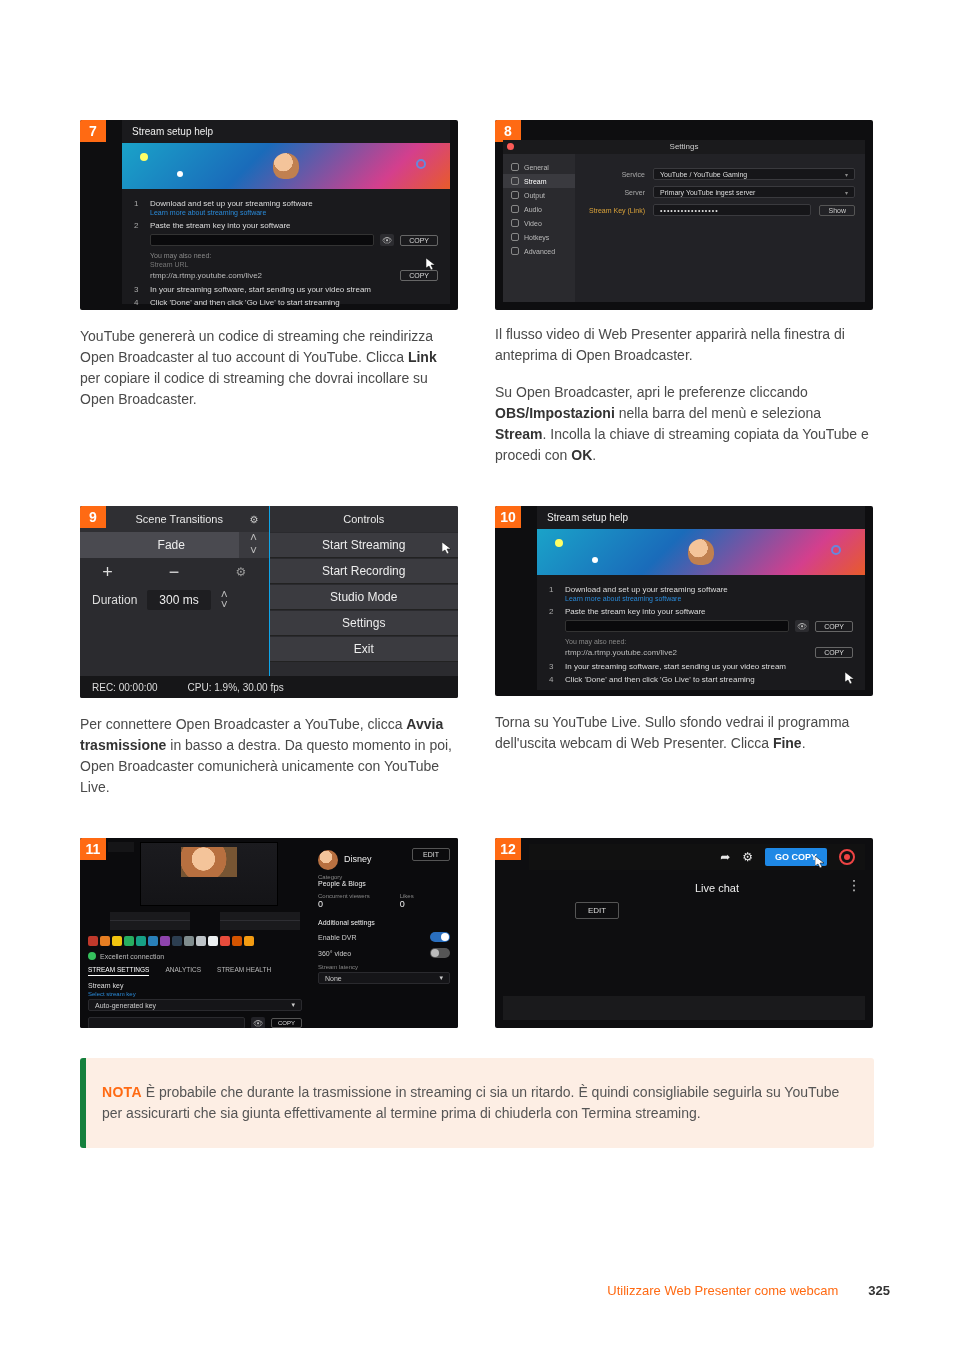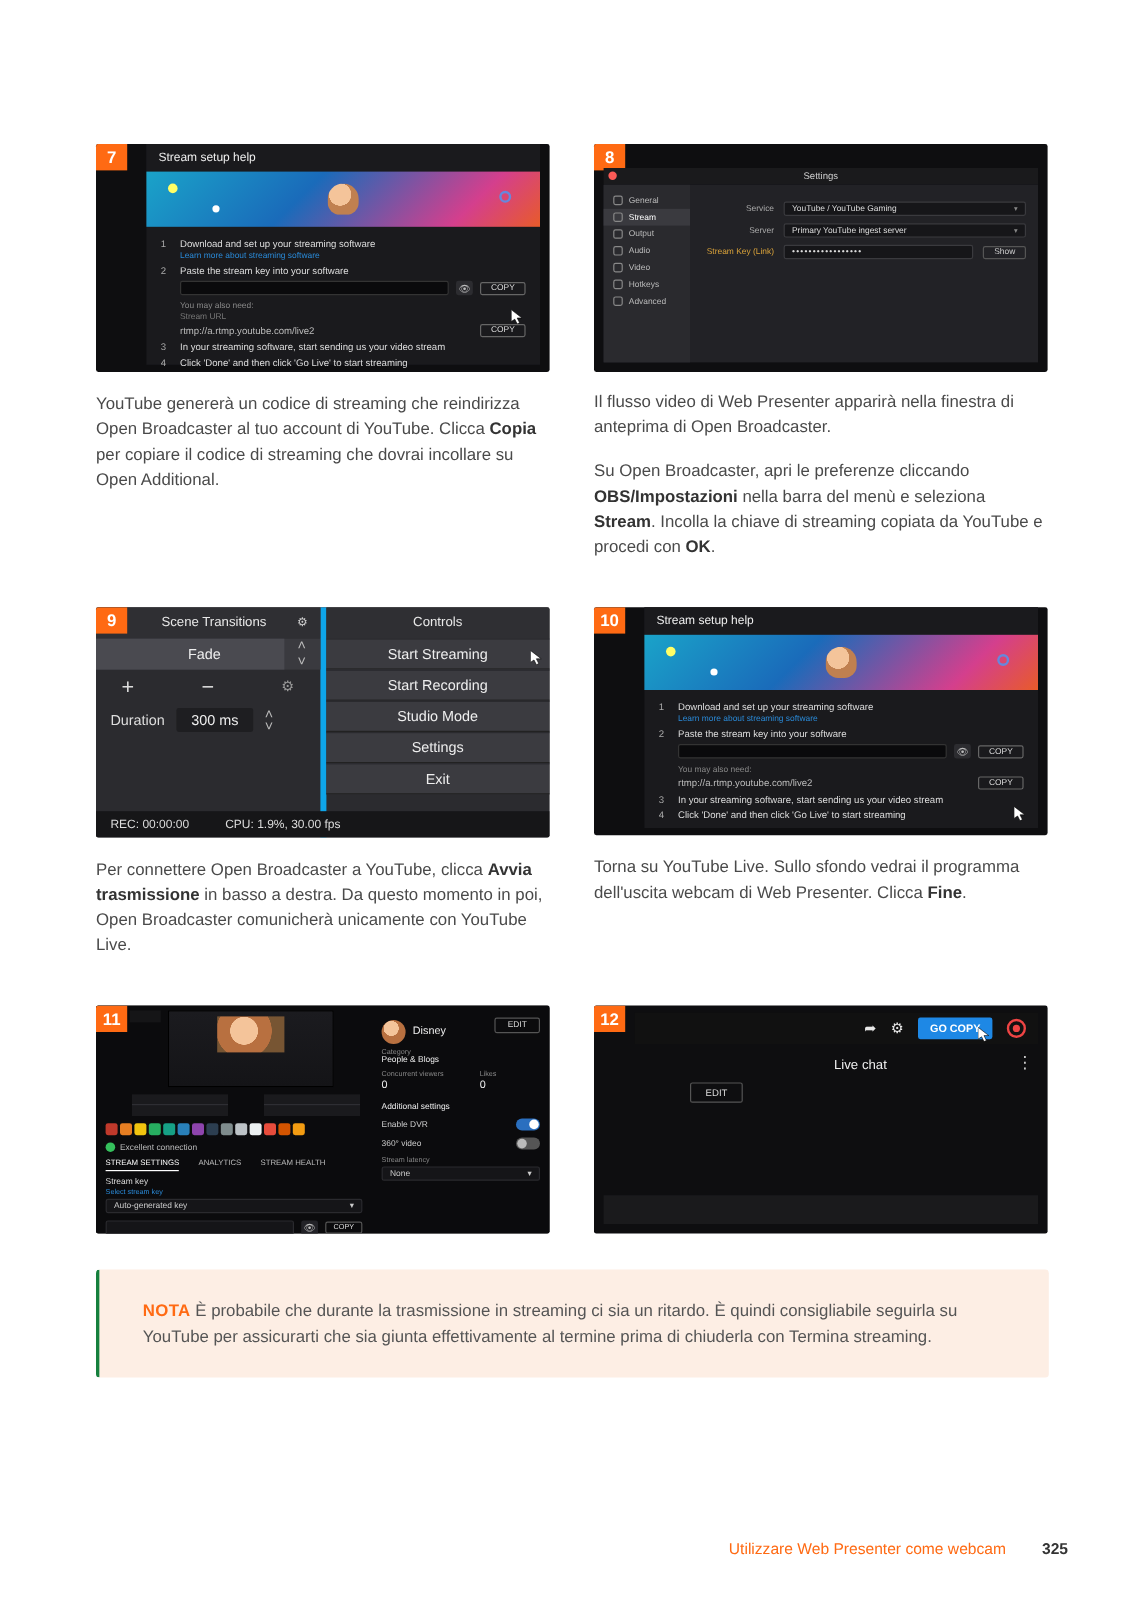--- a/index.html
+++ b/index.html
@@ -90,21 +90,21 @@
   .obs8 .main { flex:1; padding:8px 10px;}
   .obs8 .frow { display:flex; align-items:center; gap:8px; margin:6px 0; font-size:7px;}
   .obs8 .flabel { width:60px; text-align:right; color:#aaa;}
   .obs8 .fsel { flex:1; height:12px; background:#161619; border:1px solid #3a3a3e; border-radius:2px; padding:0 6px; display:flex; align-items:center; justify-content:space-between; color:#ddd;}
   .obs8 .chev { color:#888; font-size:6px;}
   .obs8 .showbtn { border:1px solid #555; padding:1px 8px; color:#ccc; border-radius:2px; font-size:7px;}
   
   .fig9 { width:378px; height:192px; background:#2b2b2f; color:#e5e5e5; font-size:12px; position:relative; overflow:hidden; border-radius:2px;}
   .fig9 .cols { display:flex; height:100%; padding-top:0;}
   .fig9 .col { flex:1; display:flex; flex-direction:column;}
-  .fig9 .colL { border-right:5px solid #0ea5e9;}
+  .fig9 .colL { border-right:1px solid #0ea5e9;}
   .fig9 .hdr { height:26px; background:#2f2f33; display:flex; align-items:center; justify-content:center; font-size:11px; color:#e8e8e8; position:relative;}
   .fig9 .hdr .gear { position:absolute; right:10px; color:#ccc; font-size:10px;}
   .fig9 .hdr .hdrlabel { margin-left:10px;}
   .fig9 .tabrow { height:26px; background:#3a3a3f; display:flex; align-items:center; }
   .fig9 .tab { flex:1; text-align:center; background:#4a4a50; height:100%; line-height:26px; font-size:12px; color:#eee;padding-left:24px;}
   .fig9 .tabupdn { width:30px; text-align:center; color:#bbb; font-size:12px; line-height:13px;}
   .fig9 .addrow { height:28px; display:flex; align-items:center; justify-content:center; gap:56px; color:#ddd;}
   .fig9 .addrow .plus,.fig9 .addrow .minus{font-size:18px; color:#ddd; font-weight:300;}
   .fig9 .addrow .gear2{font-size:12px;color:#999;}
   .fig9 .dur { height:28px; display:flex; align-items:center; gap:10px; padding:0 12px;}
@@ -160,22 +160,22 @@
   .fig12 .chatlabel { position:absolute; top:44px; left:200px; color:#eee; font-size:11px;}
   .fig12 .vert { position:absolute; top:44px; right:12px; color:#ccc; font-size:14px; letter-spacing:0; line-height:6px;}
   .fig12 .editbtn { position:absolute; top:64px; left:80px; border:1px solid #555; color:#ddd; font-size:8px; padding:3px 12px; border-radius:2px;}
   .fig12 .botbar { position:absolute; bottom:8px; left:8px; right:8px; height:24px; background:#1a1a1c;}
   .fig12 .curs12 { position:absolute; top:18px; right:48px;}
   
   .bodyline { margin-top:30px; font-size:14px; color:#4a4a4a; }
   .note {
     margin-top:30px;
     background:#fdeee4;
-    border-left:3px solid #15803d;
-    padding:24px 36px;
+    border-left:6px solid #15803d;
+    padding:24px 16px;
     border-radius:3px;
     font-size:14px; line-height:1.5; color:#555;
   }
   .note .nb { color:#ff6a13; font-weight:700; letter-spacing:0.3px;}
   .footer {
     position:absolute; bottom:52px; right:64px; left:80px;
     display:flex; justify-content:flex-end; align-items:baseline; gap:30px;
     font-size:13px;
   }
   .footer .sec { color:#ff6a13; }
@@ -228,21 +228,21 @@
                 <div class="ssh-text">Click 'Done' and then click 'Go Live' to start streaming</div>
               </div>
           </div>
 
         </div>
         <div class="cursor" style="right:22px;bottom:40px"><svg viewBox="0 0 10 12">
               <path d="M0 0 L0 10 L3 8 L5 12 L7 11 L5 7 L9 7 Z"></path>
             </svg></div>
       </div>
       <div class="caption">
-        <span>YouTube genererà un codice di streaming che reindirizza Open Broadcaster al tuo account di YouTube. Clicca </span><b>Copia</b><span> per copiare il codice di streaming che dovrai incollare su Open Additional.</span>
+        <span>YouTube genererà un codice di streaming che reindirizza Open Broadcaster al tuo account di YouTube. Clicca </span><b>Link</b><span> per copiare il codice di streaming che dovrai incollare su Open Broadcaster.</span>
       </div>
     </div>
 
     <div class="step">
       <div class="fig obs8">
         <div class="badge">8</div>
         <div class="titlebar">Settings</div>
         <div class="tlred"></div>
         <div class="body">
           <div class="side">

